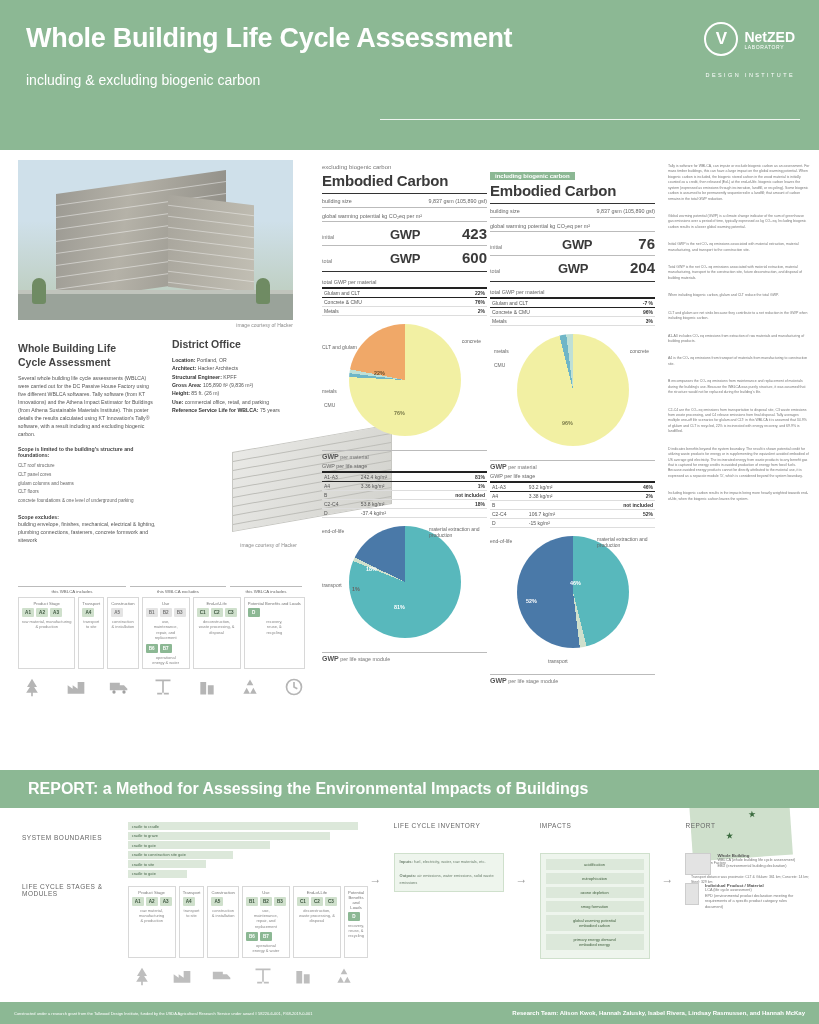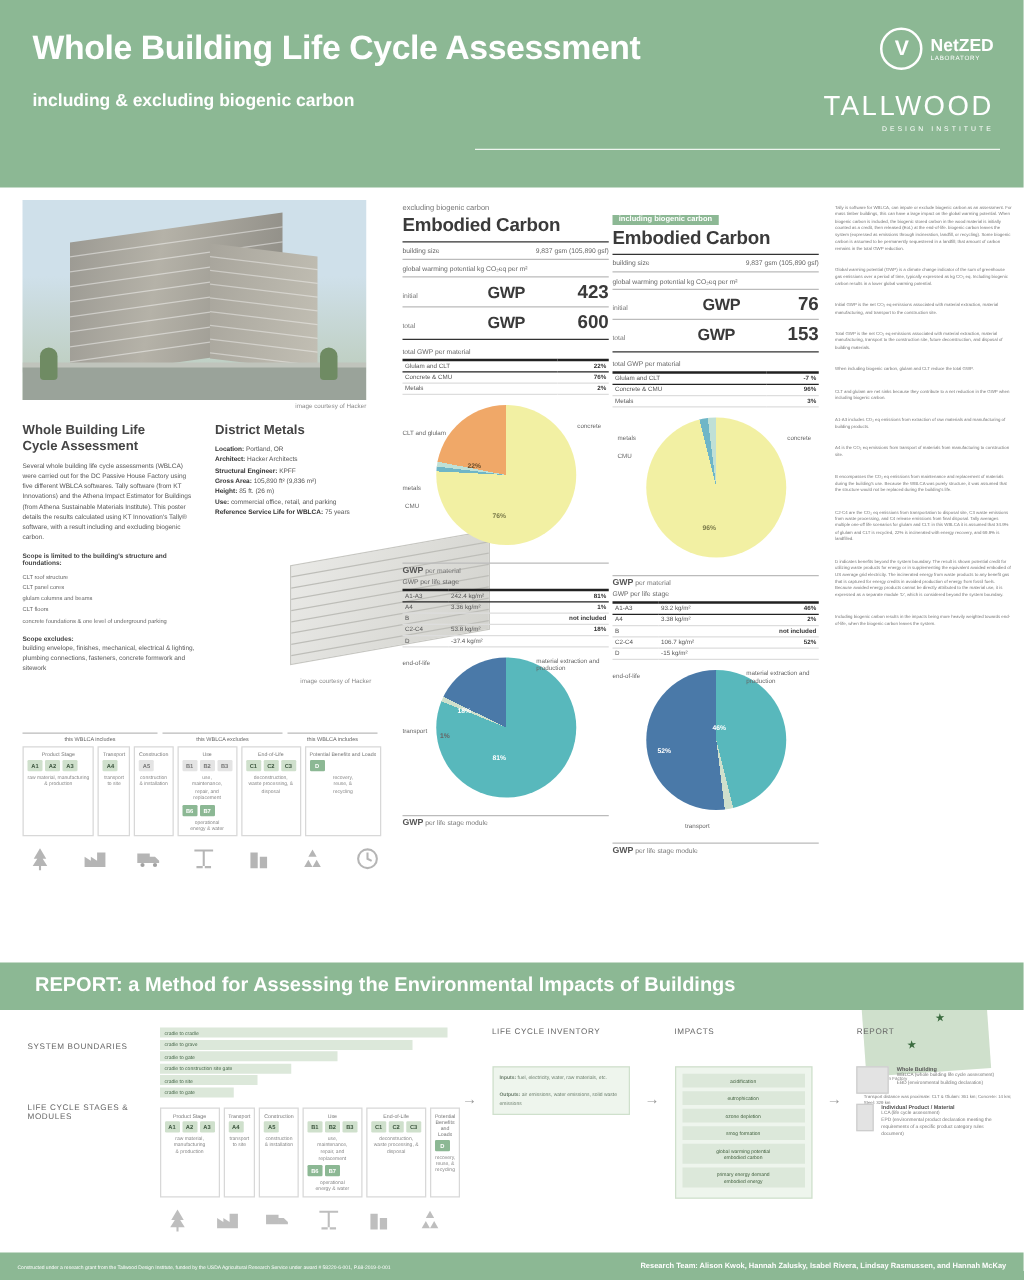--- a/index.html
+++ b/index.html
@@ -25,21 +25,21 @@
     font-weight: bold;
     line-height: 1.25;
     letter-spacing: -0.3px;
     margin: 0;
     max-width: 600px;
   }
   .poster-subtitle {
     color: #ffffff;
     font-size: 14px;
     margin-top: 16px;
-    font-weight: bold;
+    font-weight: normal;
   }
   .header-rule {
     position:absolute; left: 380px; top: 119px; width: 420px; height:1px;
     background: rgba(255,255,255,.85);
   }
   .logos { position:absolute; right: 24px; top: 22px; text-align: right; color:#fff; }
   .netzed { display:flex; align-items:center; gap:6px; justify-content:flex-end; }
   .netzed-mark {
     width: 34px; height: 34px; border:2px solid #fff; border-radius:50%;
     display:flex; align-items:center; justify-content:center; font-size:17px; font-weight:bold;
@@ -80,21 +80,21 @@
   .sidewalk { position:absolute; left:0; bottom:22px; width:100%; height:8px; background:#c0c4bc; }
   .tree { position:absolute; bottom:16px; width:14px; height:26px; background:#6f8b63; border-radius:7px 7px 3px 3px;}
   .caption { font-size:5px; color:#8a8a8a; text-align:right; width:275px; margin-top:2px; }
 
   .sec-h { font-weight:bold; font-size:10.5px; color:#444; line-height:1.25; margin-bottom:5px; }
   .body-txt { font-size:5.2px; line-height:1.55; color:#555; }
   .small-h { font-size:5.2px; font-weight:bold; color:#444; margin-top:8px; }
   .kv { font-size:5.2px; line-height:1.6; color:#555; }
   .kv b { color:#333; }
 
-  .two-col { display:flex; gap:14px; margin-top:10px; }
+  .two-col { display:flex; gap:14px; margin-top:10px;align-items:center; }
   .c1 { width: 140px; }
   .c2 { width: 125px; }
 
   .isobox { width: 270px; height: 120px; position:relative; margin-top:6px; }
   .iso {
     position:absolute; left:60px; top:18px; width:160px; height:80px;
     background: linear-gradient(120deg,#e9e9e6,#d3d3ce);
     transform: skewY(-10deg);
     border:1px solid #c7c7c2;
   }
@@ -195,21 +195,20 @@
   <div class="header-rule"></div>
   <div class="logos">
     <div class="netzed">
       <div class="netzed-mark">V</div>
       <div class="netzed-text">
         <span class="l1">Net</span><span class="l2">ZED</span>
         <div class="l3">LABORATORY</div>
       </div>
     </div>
     <div class="tallwood">
-      <div class="tw">TALLWOOD</div>
       <div class="twsub">DESIGN INSTITUTE</div>
     </div>
   </div>
 </div>
 
 <div class="main">
 
   <div class="col-left">
     <div class="render">
       <div class="bldg">
@@ -249,21 +248,21 @@
           <div>CLT roof structure</div>
           <div>CLT panel cores</div>
           <div>glulam columns and beams</div>
           <div>CLT floors</div>
           <div>concrete foundations &amp; one level of underground parking</div>
         </div>
         <div class="small-h">Scope excludes:</div>
         <div class="body-txt">building envelope, finishes, mechanical, electrical &amp; lighting, plumbing connections, fasteners, concrete formwork and sitework</div>
       </div>
       <div class="c2">
-        <div class="sec-h">District Metals</div>
+        <div class="sec-h">District Office</div>
         <div class="kv">
           <div><b>Location:</b> <span>Portland, OR</span></div>
           <div><b>Architect:</b> <span>Hacker Architects</span></div>
           <div><b>Structural Engineer:</b> <span>KPFF</span></div>
           <div><b>Gross Area:</b> <span>105,890 ft² (9,836 m²)</span></div>
           <div><b>Height:</b> <span>85 ft. (26 m)</span></div>
           <div><b>Use:</b> <span>commercial office, retail, and parking</span></div>
           <div><b>Reference Service Life for WBLCA:</b> <span>75 years</span></div>
         </div>
         <div class="isobox">
@@ -498,21 +497,21 @@
     <div class="thinrule"></div>
     <div class="gwprow">
       <span class="lbl">initial</span>
       <span class="gwp">GWP</span>
       <span class="val">76</span>
     </div>
     <div class="thinrule"></div>
     <div class="gwprow">
       <span class="lbl">total</span>
       <span class="gwp">GWP</span>
-      <span class="val">153</span>
+      <span class="val">204</span>
     </div>
     <div class="ruleline"></div>
 
     <div class="tbl-title">total GWP per material</div>
     <table class="tbl">
       <tbody>
           <tr class="hdrline">
             <td>Glulam and CLT</td>
             <td class="v">-7 %</td>
           </tr>

